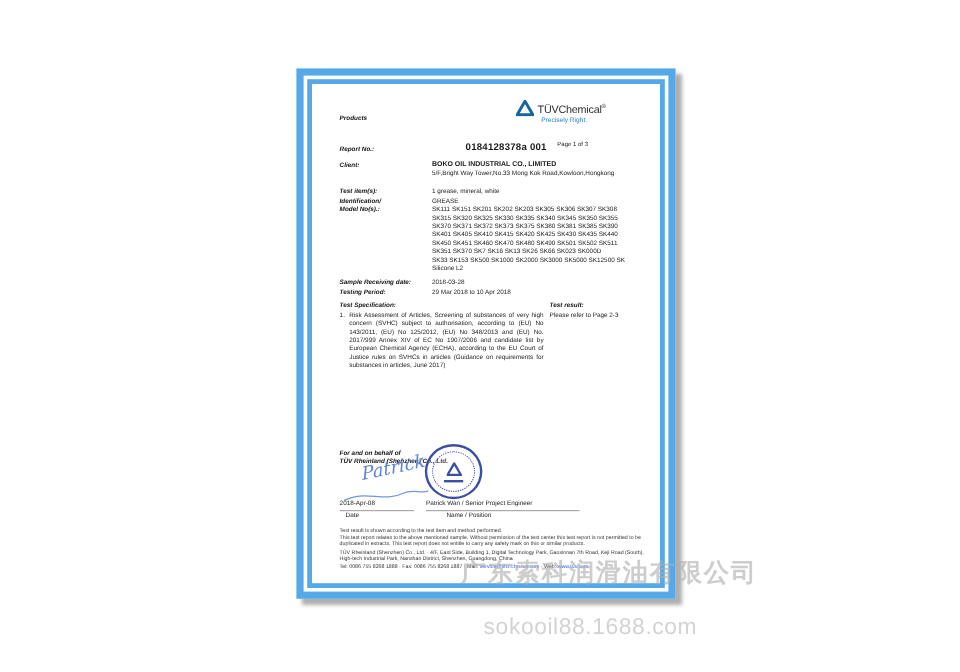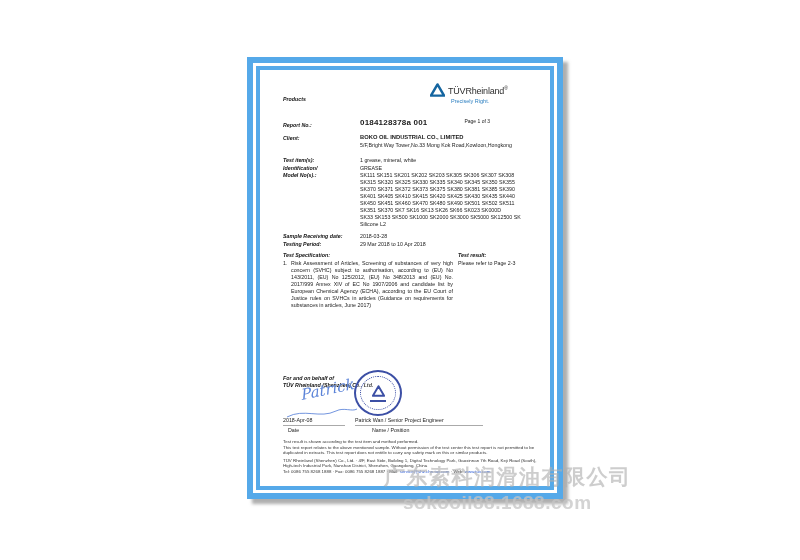--- a/index.html
+++ b/index.html
@@ -27,21 +27,21 @@
 
   
   .logo-block{position:absolute;top:13px;right:8px;width:112px;}
   .logo-row{display:flex;align-items:center;gap:3px;}
   .logo-text{font-size:9px;letter-spacing:-0.2px;color:#2f2f2f;white-space:nowrap;}
   .logo-text b{font-weight:normal;}
   .logo-reg{font-size:5px;vertical-align:super;}
   .tagline{font-size:5.5px;color:#2a7ec0;margin:1px 0 0 21px;}
 
   
-  .report-no{font-size:8px;font-weight:bold;letter-spacing:.2px;}
+  .report-no{font-size:8px;font-weight:bold;letter-spacing:.2px;margin-left:28px;}
   .client-name{font-size:5.8px;font-weight:bold;}
 
   .model-block div{white-space:nowrap;}
 
   .spec-text{width:162px;text-align:justify;}
 
   
   .signature{
     font-family:"DejaVu Serif", serif;font-style:italic;
     font-size:15px;color:#5b83d8;transform:rotate(-12deg) skewX(-6deg);
@@ -62,43 +62,43 @@
 
   .fineprint{font-size:4.4px;line-height:5.5px;color:#333;width:254px;}
   .fineprint .link{color:#2a5bd7;}
 
   
   .wm-cn{
     position:absolute;left:384px;top:463px;font-size:21px;letter-spacing:1.5px;
     color:rgba(175,175,175,.62);font-weight:bold;white-space:nowrap;z-index:5;
   }
   .wm-url{
-    position:absolute;left:403px;top:492px;font-size:19px;letter-spacing:.5px;
-    color:rgba(196,196,196,.75);white-space:nowrap;z-index:5;font-weight:bold;
+    position:absolute;left:403px;top:512px;font-size:19px;letter-spacing:.5px;
+    color:rgba(196,196,196,.75);white-space:nowrap;z-index:5;
   }
 </style>
 </head>
 <body>
 
 <div class="canvas">
 
   <div class="doc-outer">
     <div class="doc-inner">
       <div class="doc-content">
 
         <div class="abs lbl" style="left:23px;top:26px;">Products</div>
 
         <div class="logo-block">
           <div class="logo-row">
             <span style="display:inline-flex;">
               <svg width="15" height="14" viewBox="0 0 16 15">
                 <polygon points="8,1.5 15,13.5 1,13.5" fill="none" stroke="#1465a0" stroke-width="2.6" stroke-linejoin="round"></polygon>
               </svg>
             </span>
-            <span class="logo-text"><b>TÜV</b><span>Rheinland</span><span class="logo-reg">®</span></span>
+            <span class="logo-text"><b>TÜV</b><span>Chemical</span><span class="logo-reg">®</span></span>
           </div>
           <div class="tagline">Precisely Right.</div>
         </div>
 
         <div class="abs" style="right:60px;top:48px;font-size:5px;">Page 1 of 3</div>
 
         <div class="abs lbl" style="left:23px;top:52px;">Report No.:</div>
         <div class="abs report-no" style="left:100px;top:49px;">0184128378a 001</div>
 
         <div class="abs lbl" style="left:23px;top:65px;">Client:</div>

